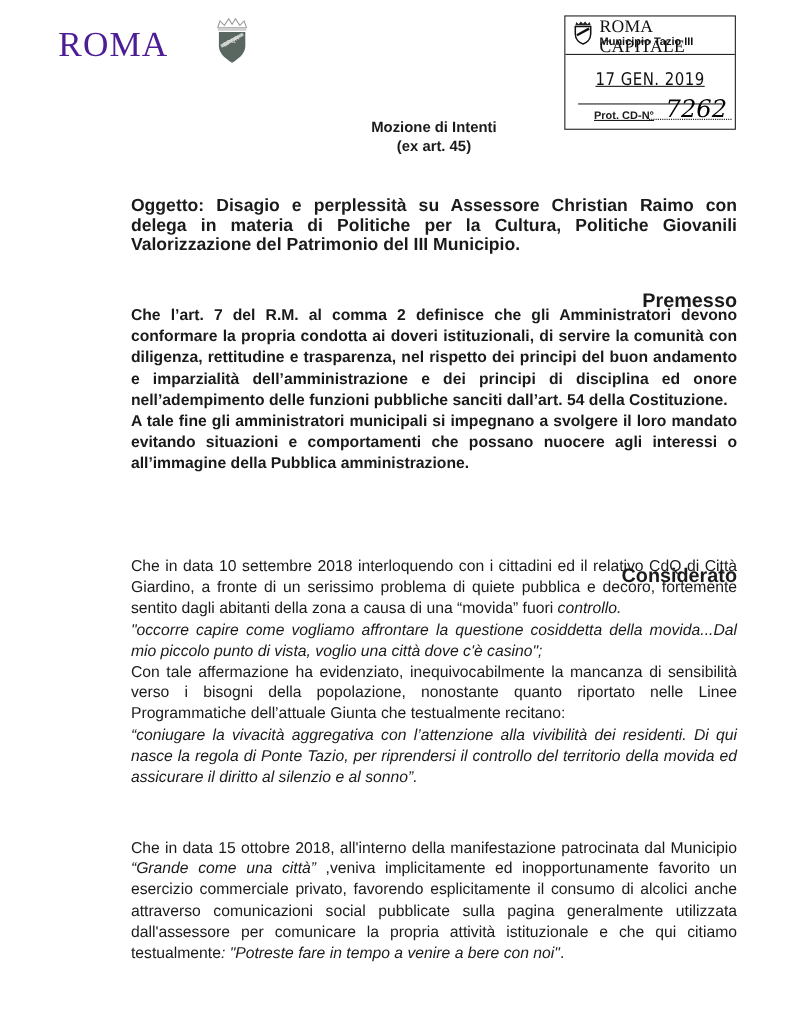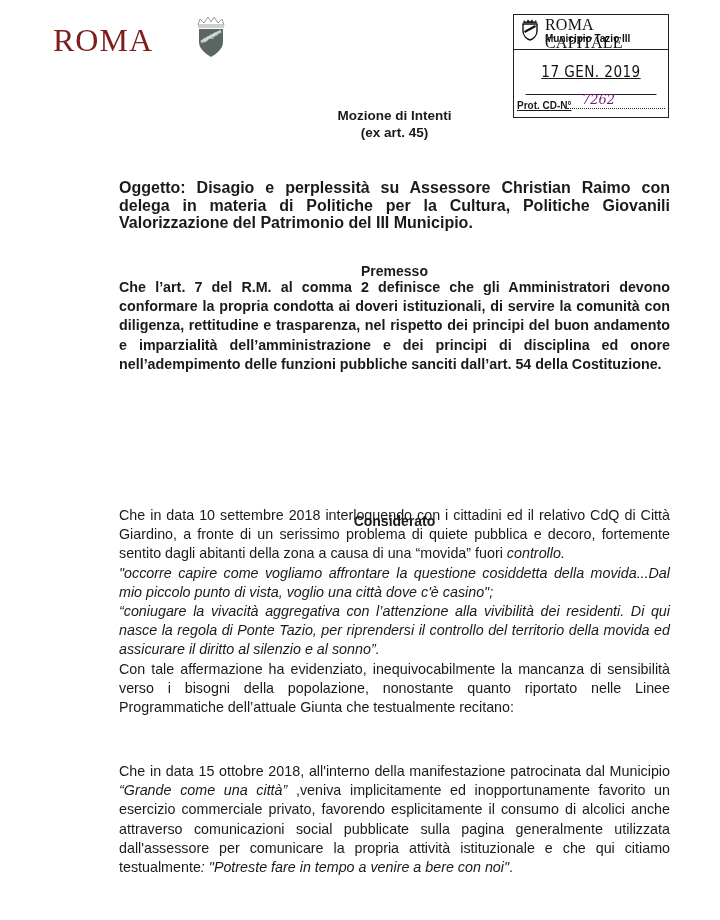--- a/index.html
+++ b/index.html
@@ -1,20 +1,20 @@
 <!DOCTYPE html>
 <html><head>
   <meta charset="utf-8">
   <style>
     html, body { margin: 0; padding: 0; background: #ffffff; }
     body { width: 720px; height: 920px; position: relative; overflow: hidden; color: #1a1a1a; }
     .logo-text {
       position: absolute; left: 53px; top: 22px;
       font-family: "Liberation Serif", "DejaVu Serif", serif;
-      font-size: 32px; letter-spacing: 1px; color: #7f1d1d; font-weight: normal;
+      font-size: 32px; letter-spacing: 1px; color: #4c1d95; font-weight: normal;
     }
     .crest { position: absolute; left: 194px; top: 16px; width: 34px; height: 42px; }
     .stamp {
       position: absolute; left: 513px; top: 14px; width: 156px; height: 104px;
       border: 1.5px solid #222; font-family: "Liberation Sans", sans-serif;
       box-sizing: border-box;
       text-decoration: underline;
     }
     .stamp-head { height: 34px; border-bottom: 1.5px solid #222; position: relative; }
     .stamp-crest { position: absolute; left: 7px; top: 4px; width: 18px; height: 22px; }
@@ -23,36 +23,36 @@
       font-family: "Liberation Serif", serif; font-size: 16px; color: #111; letter-spacing: 0.2px;
     }
     .stamp-sub {
       position: absolute; left: 31px; top: 18px; font-size: 10px; font-weight: bold; color: #111;
     }
     .stamp-date {
       height: 44px; border-bottom: 1.5px solid #222; text-align: center;
       font-family: "DejaVu Sans", sans-serif; font-size: 16px; line-height: 44px;
       letter-spacing: 0.5px; color: #111; transform: scaleX(0.85);
     }
-    .stamp-prot { position: relative; height: 22px; font-size: 10px; font-weight: bold; padding-left: 3px; line-height: 22px; }
+    .stamp-prot { position: relative; height: 22px; font-size: 10px; font-weight: bold; padding-left: 3px; line-height: 22px; margin-left: 23px; }
     .stamp-prot .dots { position: absolute; left: 53px; right: 3px; top: 13px; border-bottom: 1.5px dotted #222; }
     .stamp-prot .hand {
       position: absolute; left: 68px; top: -6px; font-family: "DejaVu Serif", serif; font-style: italic;
-      font-size: 13px; color: #701a75; font-weight: normal;
+      font-size: 22px; color: #000000; font-weight: normal;
     }
     .doc { position: absolute; left: 119px; top: 0; width: 551px; font-family: "Liberation Sans", sans-serif; }
     .title-block {
       position: absolute; left: 0; width: 551px; top: 107px; text-align: center;
       font-weight: bold; font-size: 13.5px; line-height: 17px;
     }
     .subject {
       position: absolute; top: 179px; left: 0; width: 551px; font-weight: bold; font-size: 16px;
       line-height: 17.5px; text-align: justify;
     }
-    .heading { position: absolute; left: 0; width: 551px; text-align: center; font-weight: bold; font-size: 14px; }
+    .heading { position: absolute; left: 0; width: 551px; text-align: right; font-weight: bold; font-size: 18px; }
     .para {
       position: absolute; left: 0; width: 551px; font-size: 14.3px; line-height: 19.2px;
       text-align: justify;
     }
     .para p { margin: 0; }
     .para p.last { text-align-last: left; }
     .it { font-style: italic; }
   </style>
 </head>
 <body>
@@ -89,27 +89,28 @@
     <div>Mozione di Intenti</div>
     <div>(ex art. 45)</div>
   </div>
 
   <div class="subject">Oggetto: Disagio e perplessità su Assessore Christian Raimo con delega in materia di Politiche per la Cultura, Politiche Giovanili Valorizzazione del Patrimonio del III Municipio.</div>
 
   <div class="heading" style="top:263px;">Premesso</div>
 
   <div class="para" style="top:278px;font-weight:bold;">
     <p>Che l’art. 7 del R.M. al comma 2 definisce che gli Amministratori devono conformare la propria condotta ai doveri istituzionali, di servire la comunità con diligenza, rettitudine e trasparenza, nel rispetto dei principi del buon andamento e imparzialità dell’amministrazione e dei principi di disciplina ed onore nell’adempimento delle funzioni pubbliche sanciti dall’art. 54 della Costituzione.</p>
+    <p class="last">A tale fine gli amministratori municipali si impegnano a svolgere il loro mandato evitando situazioni e comportamenti che possano nuocere agli interessi o all’immagine della Pubblica amministrazione.</p>
   </div>
 
   <div class="heading" style="top:469px;margin-top:44px;">Considerato</div>
 
   <div class="para" style="top:506px;">
     <p><span>Che in data 10 settembre 2018 interloquendo con i cittadini ed il relativo CdQ di Città Giardino, a fronte di un serissimo problema di quiete pubblica e decoro, fortemente sentito dagli abitanti della zona a causa di una “movida” fuori </span><span class="it">controllo.</span></p>
     <p class="last it">"occorre capire come vogliamo affrontare la questione cosiddetta della movida...Dal mio piccolo punto di vista, voglio una città dove c'è casino";</p>
+    <p class="last">Con tale affermazione ha evidenziato, inequivocabilmente la mancanza di sensibilità verso i bisogni della popolazione, nonostante quanto riportato nelle Linee Programmatiche dell’attuale Giunta che testualmente recitano:</p>
     <p class="last it">“coniugare la vivacità aggregativa con l’attenzione alla vivibilità dei residenti. Di qui nasce la regola di Ponte Tazio, per riprendersi il controllo del territorio della movida ed assicurare il diritto al silenzio e al sonno”.</p>
-    <p class="last">Con tale affermazione ha evidenziato, inequivocabilmente la mancanza di sensibilità verso i bisogni della popolazione, nonostante quanto riportato nelle Linee Programmatiche dell’attuale Giunta che testualmente recitano:</p>
   </div>
 
   <div class="para" style="top:762px;">
     <p class="last"><span>Che in data 15 ottobre 2018, all'interno della manifestazione patrocinata dal Municipio </span><span class="it">“Grande come una città”</span><span> ,veniva implicitamente ed inopportunamente favorito un esercizio commerciale privato, favorendo esplicitamente il consumo di alcolici anche attraverso comunicazioni social pubblicate sulla pagina generalmente utilizzata dall'assessore per comunicare la propria attività istituzionale e che qui citiamo testualmente</span><span class="it">: "Potreste fare in tempo a venire a bere con noi"</span><span>.</span></p>
   </div>
 </div>
 
 </body></html>

